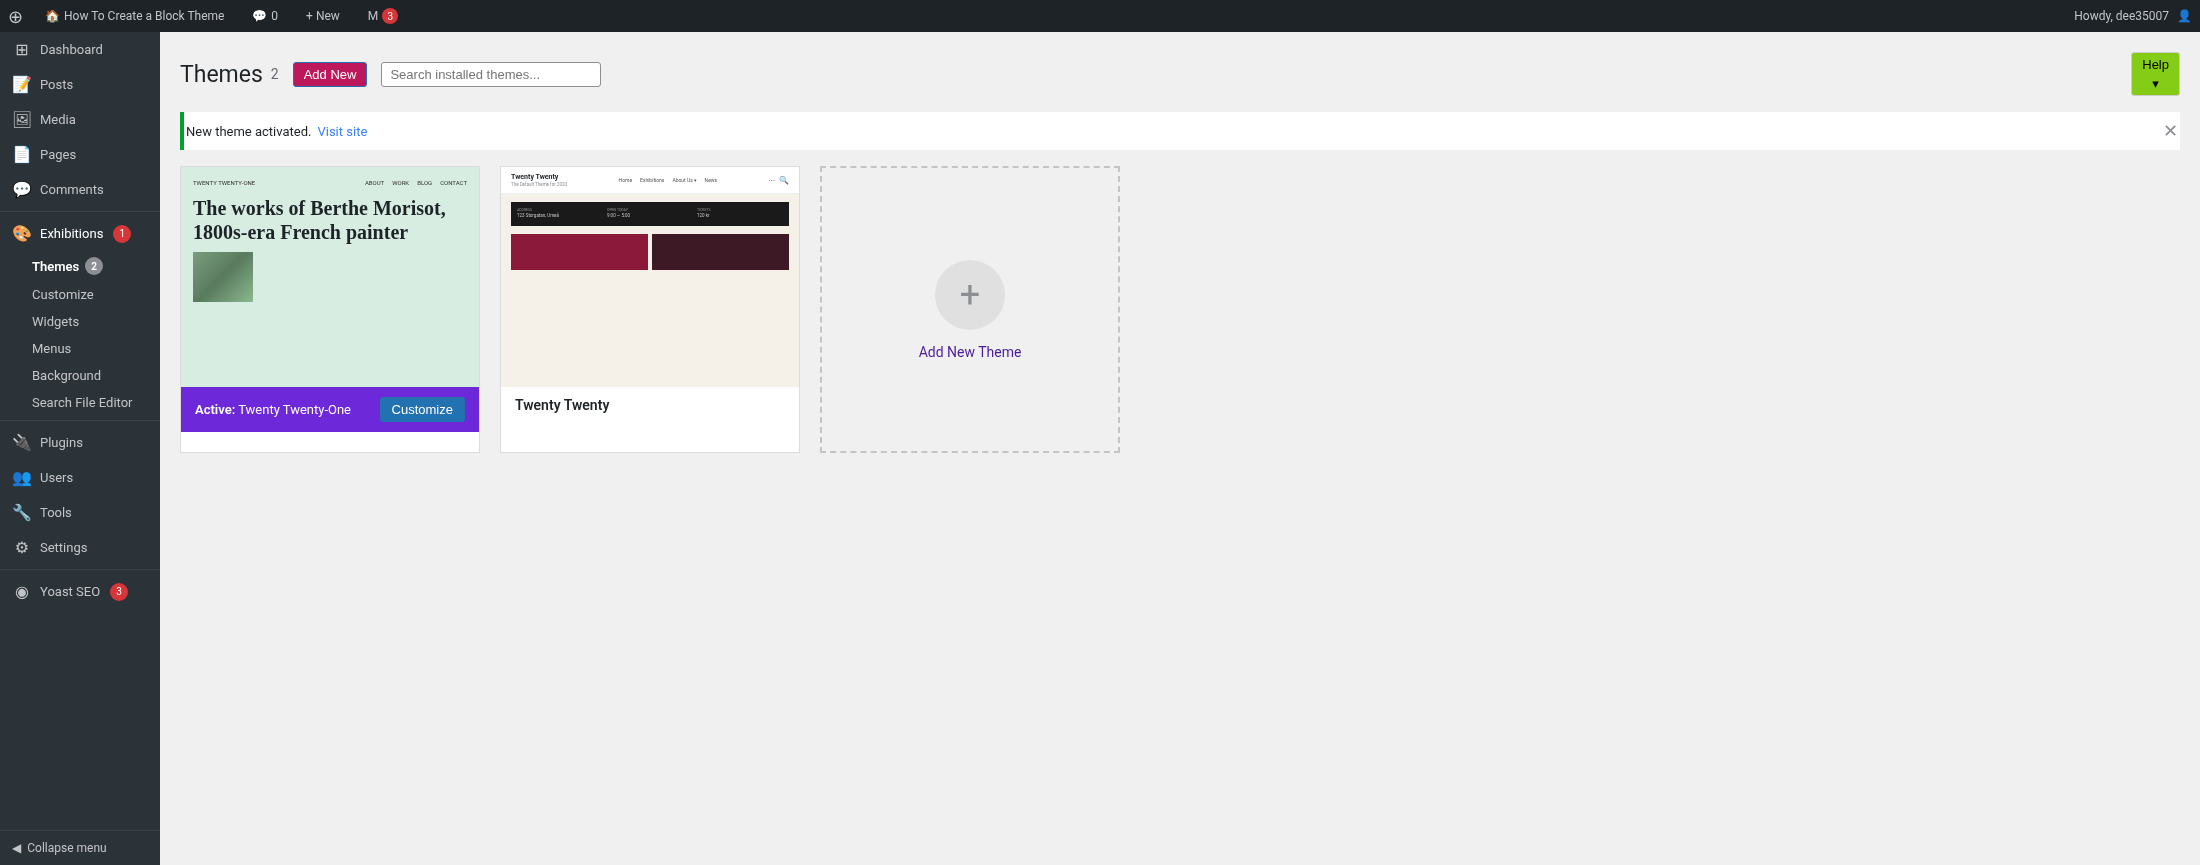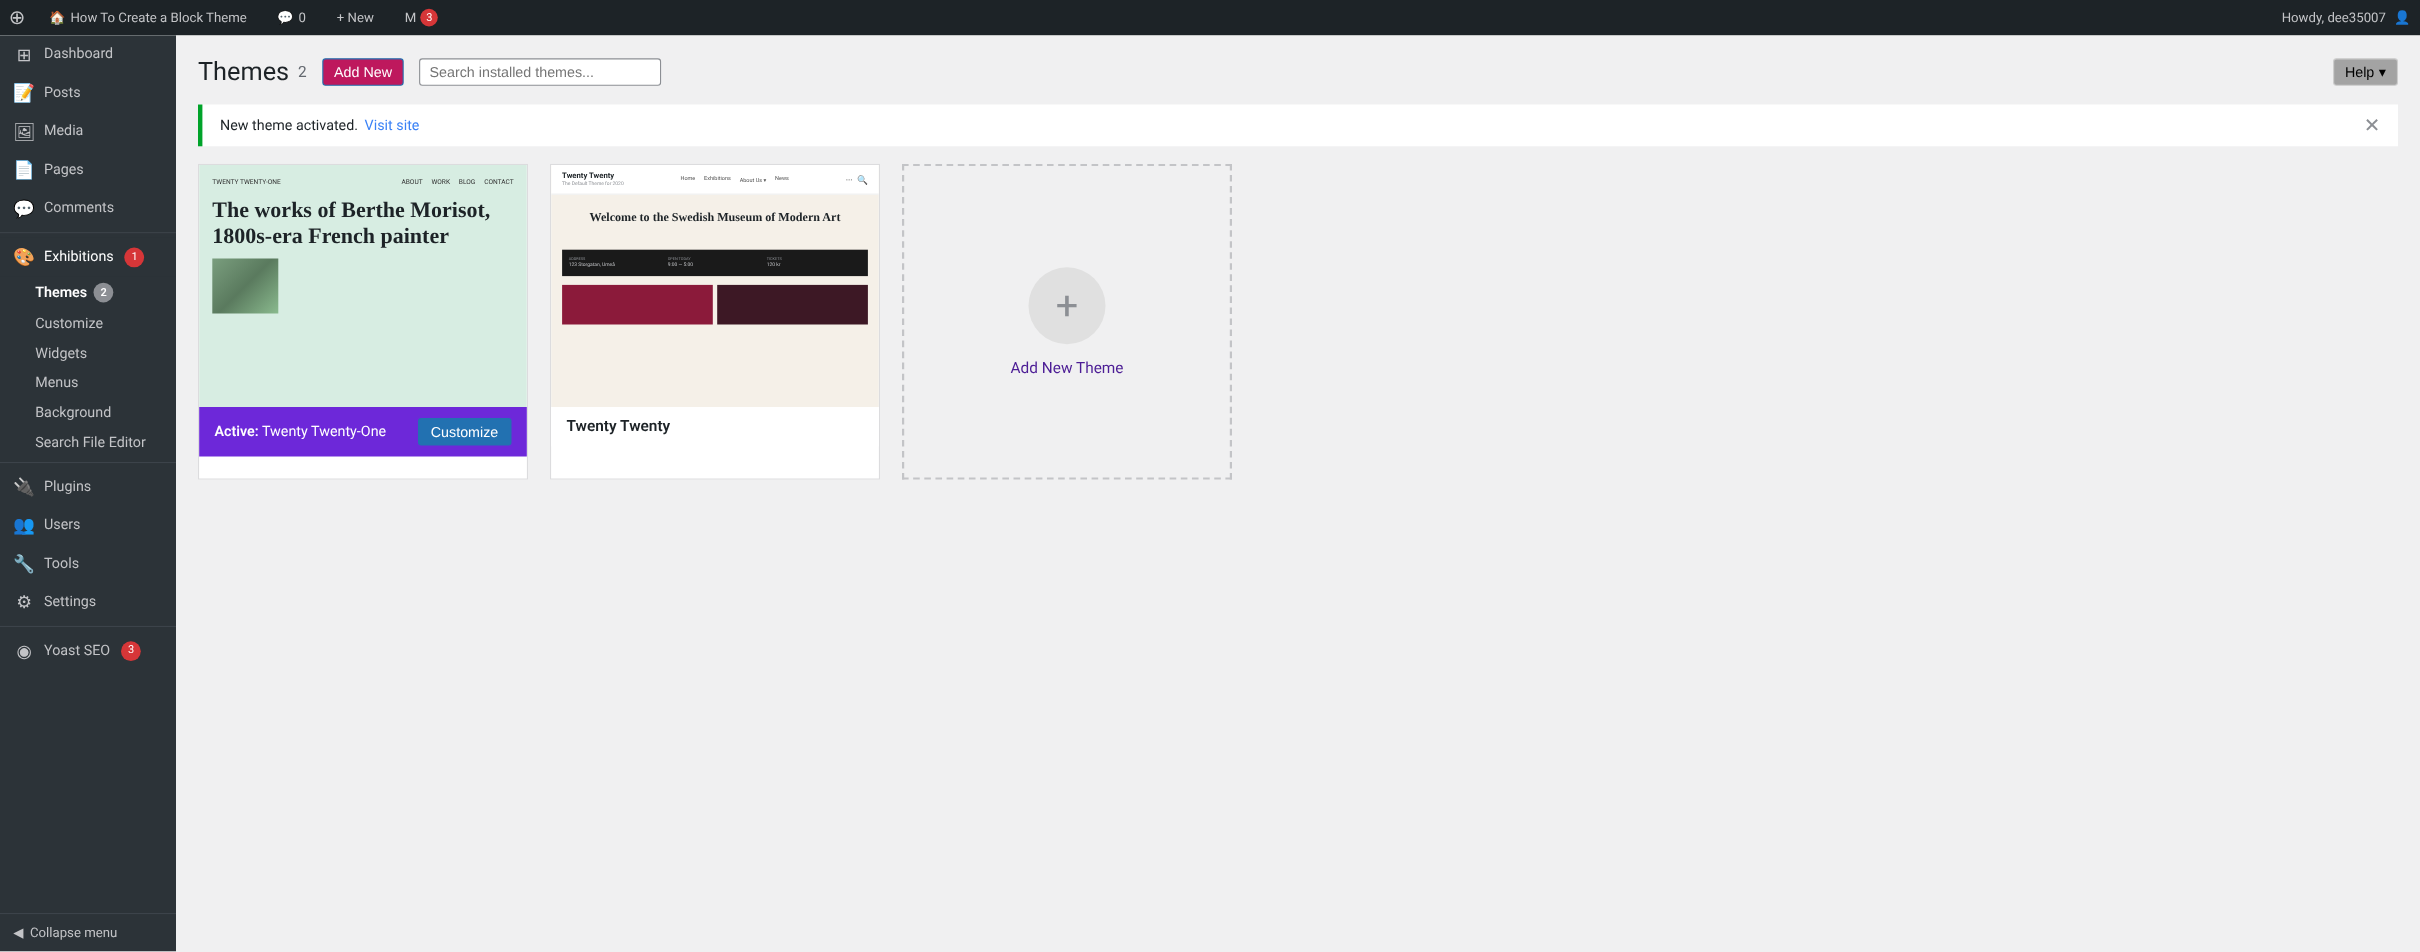--- a/index.html
+++ b/index.html
@@ -138,34 +138,34 @@
       border-radius: 3px;
       font-size: 13px;
       width: 220px;
       background: #fff;
       color: #1d2327;
     }
 
     
     .help-btn {
       margin-left: auto;
-      background: #a3a3a3;
+      background: #84cc16;
       border: 1px solid #ccc;
       padding: 4px 10px;
       border-radius: 3px;
       cursor: pointer;
       font-size: 13px;
-      display: flex; align-items: center; gap: 4px;
+      display: flex; align-items: center; gap: 4px; flex-direction: column;
     }
 
     
     .notice {
       background: #fff;
       border-left: 4px solid #00a32a;
-      padding: 10px 16px;
+      padding: 10px 2px;
       margin-bottom: 16px;
       display: flex;
       align-items: center;
       gap: 6px;
       font-size: 13px;
       position: relative;
     }
     .notice a { color: #3b82f6; text-decoration: none; }
     .notice-close {
       margin-left: auto;
@@ -472,23 +472,20 @@
                   <span>Home</span>
                     <span>Exhibitions</span>
                     <span>About Us ▾</span>
                     <span>News</span>
                 </div>
                 <div style="display:flex;gap:4px;">
                   <span style="font-size:8px;">···</span>
                   <span style="font-size:8px;">🔍</span>
                 </div>
               </div>
-              <div class="t20-hero">
-                <div class="t20-hero-title">Welcome to the Swedish Museum of Modern Art</div>
-              </div>
               <div class="t20-dark-bar">
                 <div class="t20-info-box">
                   <div class="t20-info-label">ADDRESS</div>
                   <div>123 Storgatan, Umeå</div>
                 </div>
                 <div class="t20-info-box">
                   <div class="t20-info-label">OPEN TODAY</div>
                   <div>9:00 — 5:00</div>
                 </div>
                 <div class="t20-info-box">

